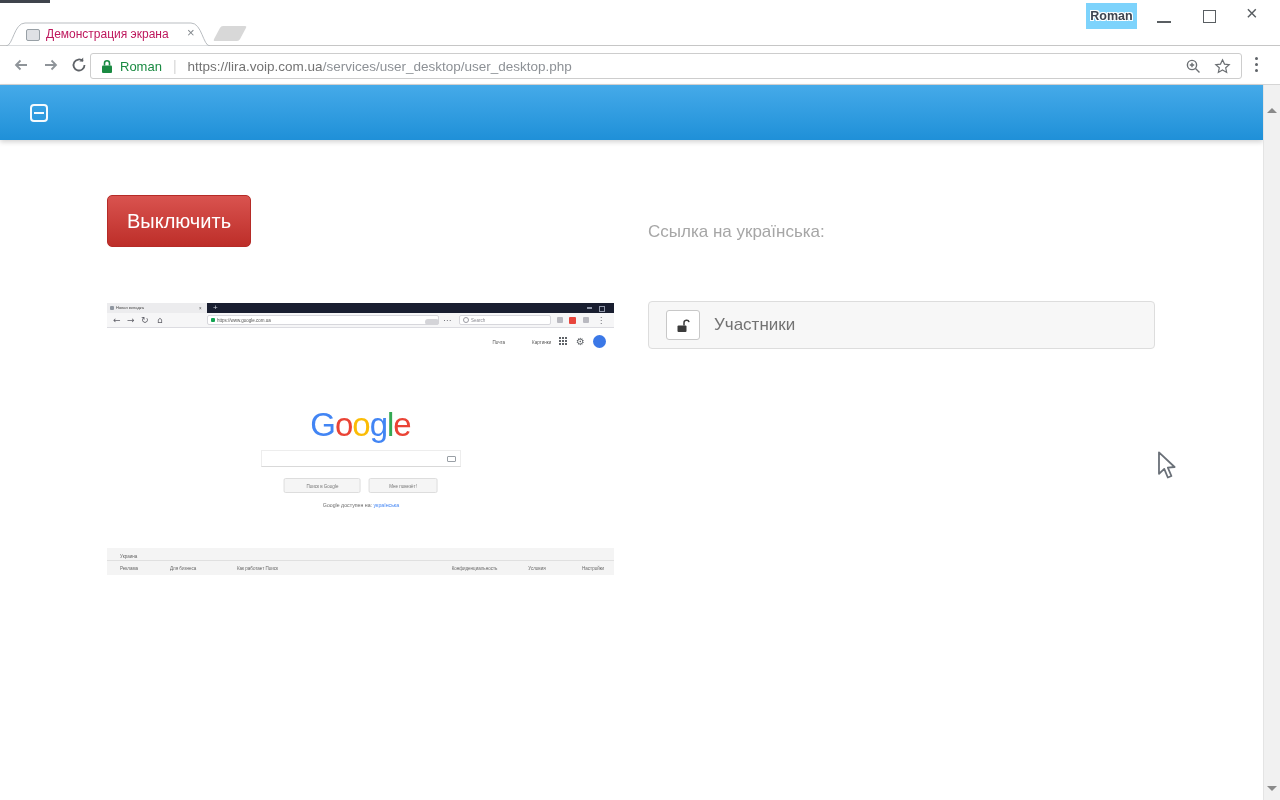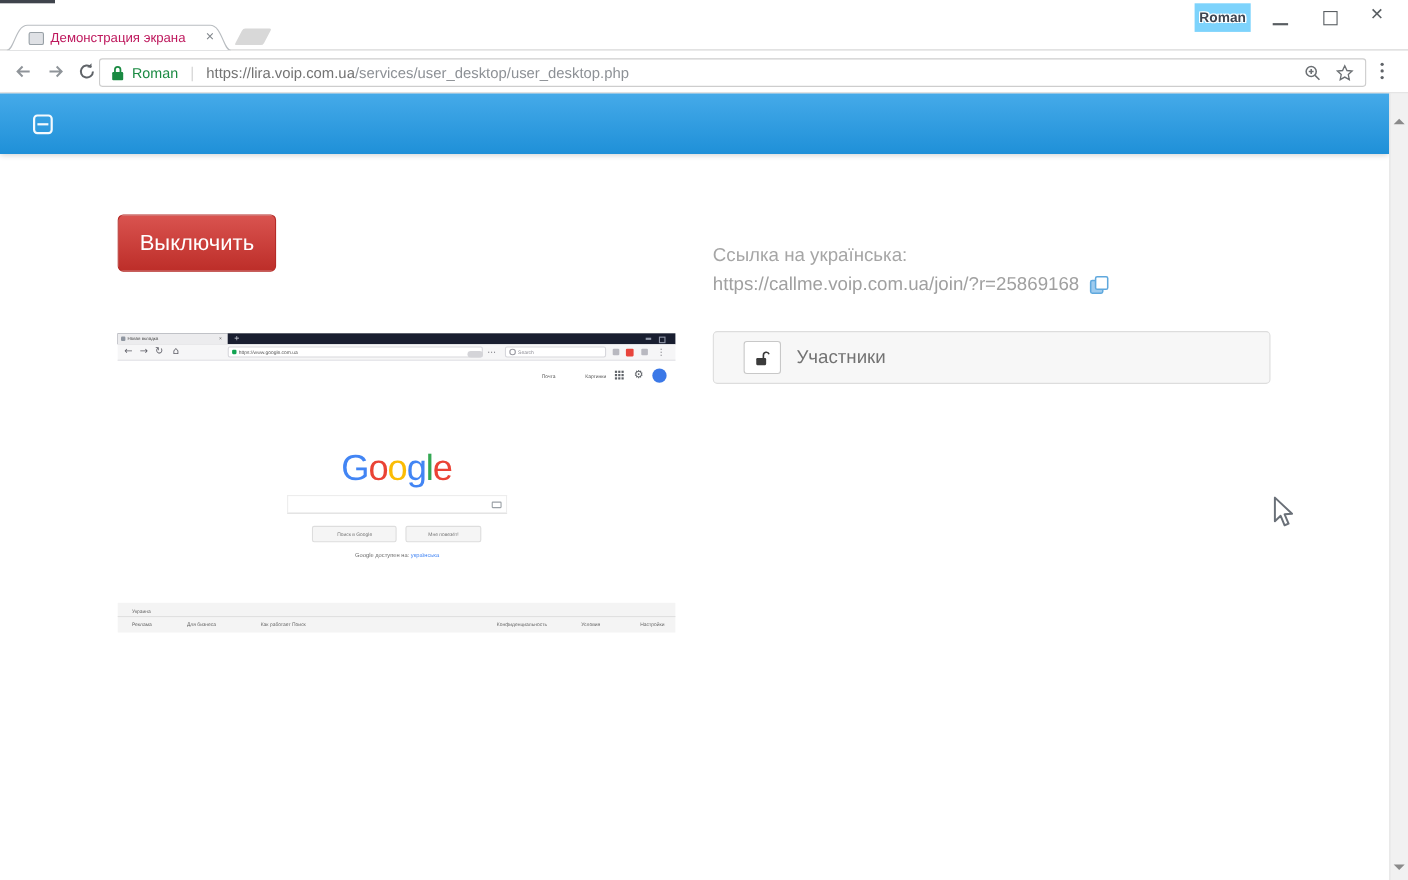--- a/index.html
+++ b/index.html
@@ -47,21 +47,21 @@
      background:linear-gradient(var(--danger-top,#d9534f),var(--danger-bottom,#bd2e29));
      border:1px solid var(--danger-border,#b52b27);box-sizing:border-box;
      color:#fff;font-size:20px;display:flex;align-items:center;justify-content:center;cursor:pointer;margin-top:28px;}
 
   #room-title{left:648px;top:184px;font-size:27px;color:var(--room-title-blue,#3177b2);}
   #link-label{left:648px;top:222px;font-size:17px;color:#a6a6a6;}
   #join-row{left:648px;top:249px;display:flex;align-items:center;gap:8px;}
   #join-link{font-size:17px;color:#a0a0a0;}
 
   #participants-panel{left:648px;top:301px;width:507px;height:48px;background:#f7f7f7;
-     border:1px solid #ddd;border-radius:4px;box-sizing:border-box;display:flex;align-items:center;padding:0 27px;}
+     border:1px solid #ddd;border-radius:4px;box-sizing:border-box;display:flex;align-items:center;padding:0 17px;}
   #lock-button{width:32px;height:28px;background:#fff;border:1px solid #c8c8c8;border-radius:3px;
      display:flex;align-items:center;justify-content:center;}
   #participants-label{margin-left:14px;font-size:17px;color:var(--participants-gray,#737373);}
 
   
   #scrollbar{left:1263px;top:85px;width:17px;height:715px;background:#f1f1f1;border-left:1px solid #e4e4e4;box-sizing:border-box;}
   .sb-arrow{left:1267px;width:0;height:0;border-left:5px solid transparent;border-right:5px solid transparent;}
   #sb-up{top:108px;border-bottom:5px solid #8a8a8a;}
   #sb-down{top:786px;border-top:5px solid #8a8a8a;}
 
@@ -183,29 +183,20 @@
     </div>
 
   <div class="abs" id="bluebar"></div>
   <div class="abs" id="collapse-icon">
       <i></i>
     </div>
 
   <div class="abs" id="off-button">Выключить</div>
 
   <div class="abs" id="link-label">Ссылка на українська:</div>
-  <div class="abs" id="join-row">
-    <span id="join-link">https://callme.voip.com.ua/join/?r=25869168</span>
-    <span>
-      <svg width="20" height="20" viewBox="0 0 20 20">
-        <rect x="2.5" y="6" width="11" height="11.5" rx="1.5" fill="#9ecbee" stroke="var(--copy-icon-blue,#5fa8dd)" stroke-width="1.4"></rect>
-        <rect x="7" y="2.5" width="11" height="11.5" rx="1.5" fill="#ffffff" stroke="var(--copy-icon-blue,#5fa8dd)" stroke-width="1.4"></rect>
-      </svg>
-    </span>
-  </div>
 
   <div class="abs" id="participants-panel">
     <span id="lock-button">
       <svg width="15" height="15" viewBox="0 0 15 15">
         <rect x="1.5" y="7.5" width="9" height="6.5" rx="1" fill="#3b3b3b"></rect>
         <path d="M8 7.5V4.9a2.6 2.6 0 0 1 5.1-.8" stroke="#3b3b3b" stroke-width="1.5" fill="none"></path>
       </svg>
     </span>
     <span id="participants-label">Участники</span>
   </div>

